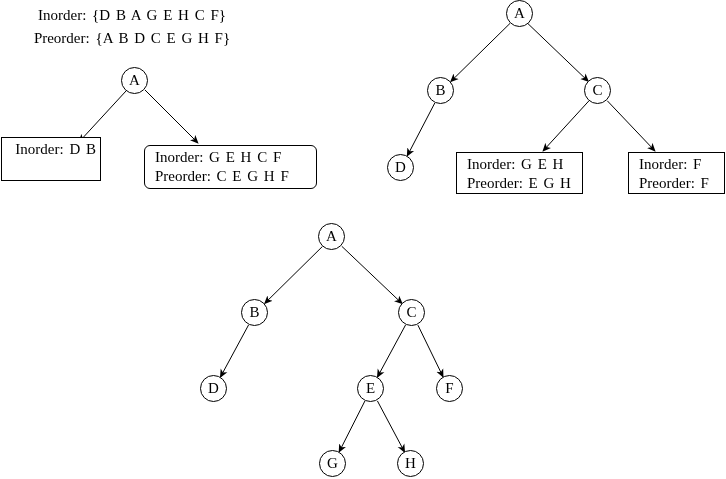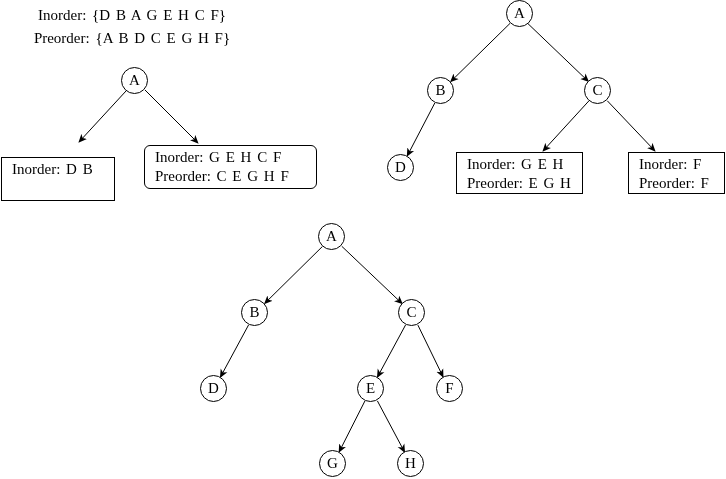--- a/index.html
+++ b/index.html
@@ -79,21 +79,21 @@
     <line x1="364.9" y1="401" x2="339.1" y2="452" stroke="#000" stroke-width="1" marker-end="url(#arrow)"></line>
     <line x1="377.4" y1="400.9" x2="404.6" y2="452.1" stroke="#000" stroke-width="1" marker-end="url(#arrow)"></line>
   </svg>
 
   <div class="header">
     <div>Inorder: {D B A G E H C F}</div>
     <div>Preorder: {A B D C E G H F}</div>
   </div>
 
   <div class="node" style="left:121px; top:67px;">A</div>
-  <div class="tbox" style="left:1px; top:157px; width:114px; height:44px;">
+  <div class="tbox" style="left:1px; top:137px; width:100px; height:44px;text-align:right;">
     <div>Inorder: D B</div>
   </div>
   <div class="tbox" style="left:144px; top:145px; width:173px; height:44px;border-radius:6px;">
     <div>Inorder: G E H C F</div>
     <div>Preorder: C E G H F</div>
   </div>
 
   <div class="node" style="left:506px; top:0px;">A</div>
   <div class="node" style="left:427px; top:77px;">B</div>
   <div class="node" style="left:584px; top:77px;">C</div>

